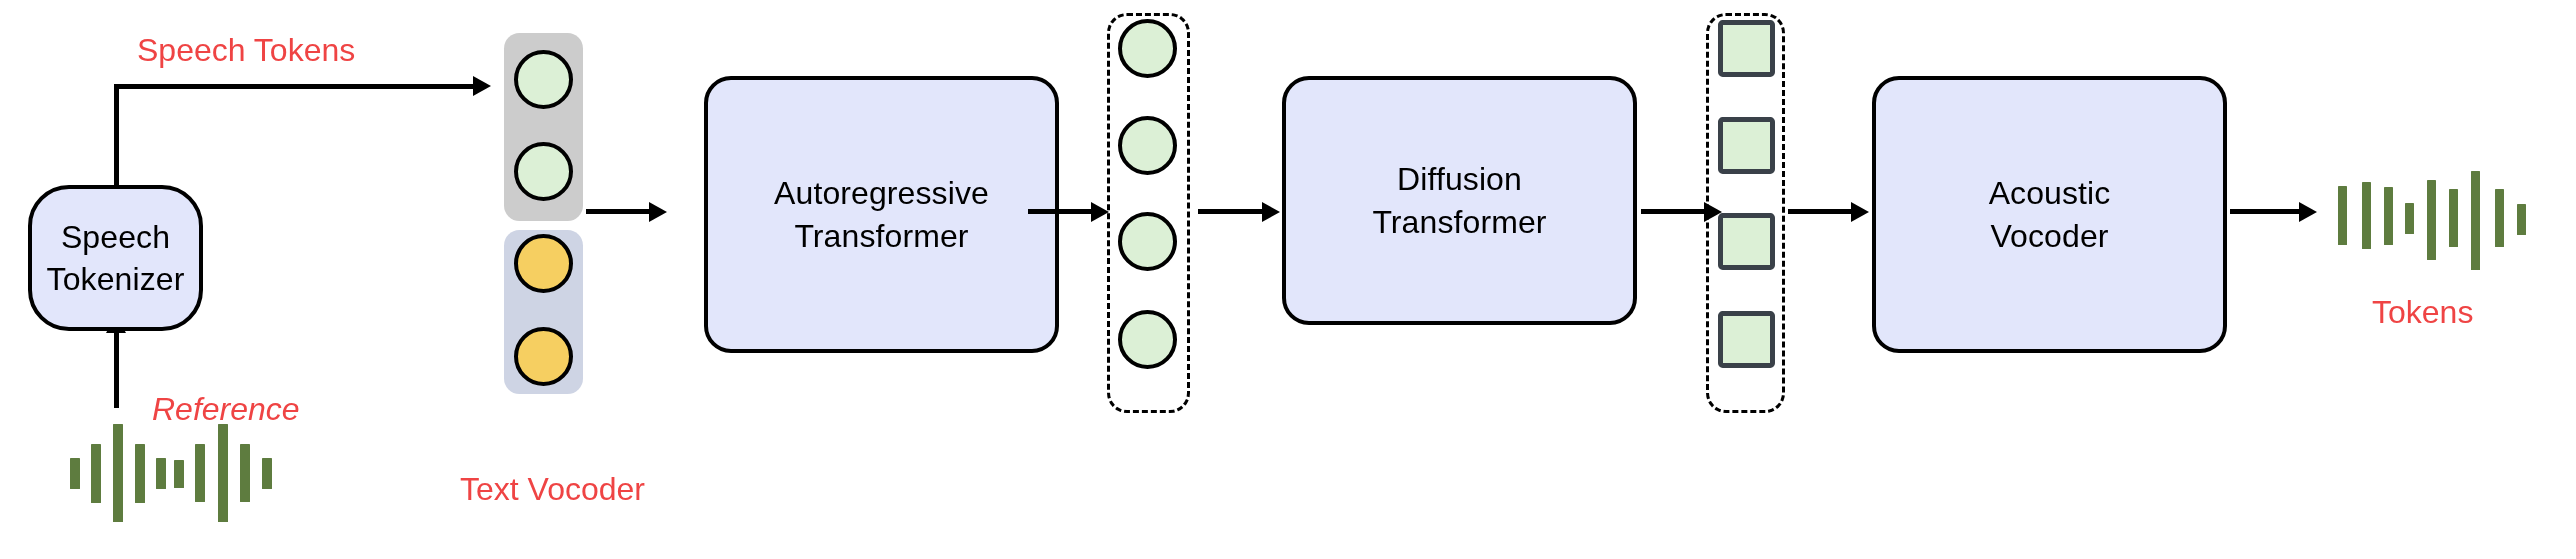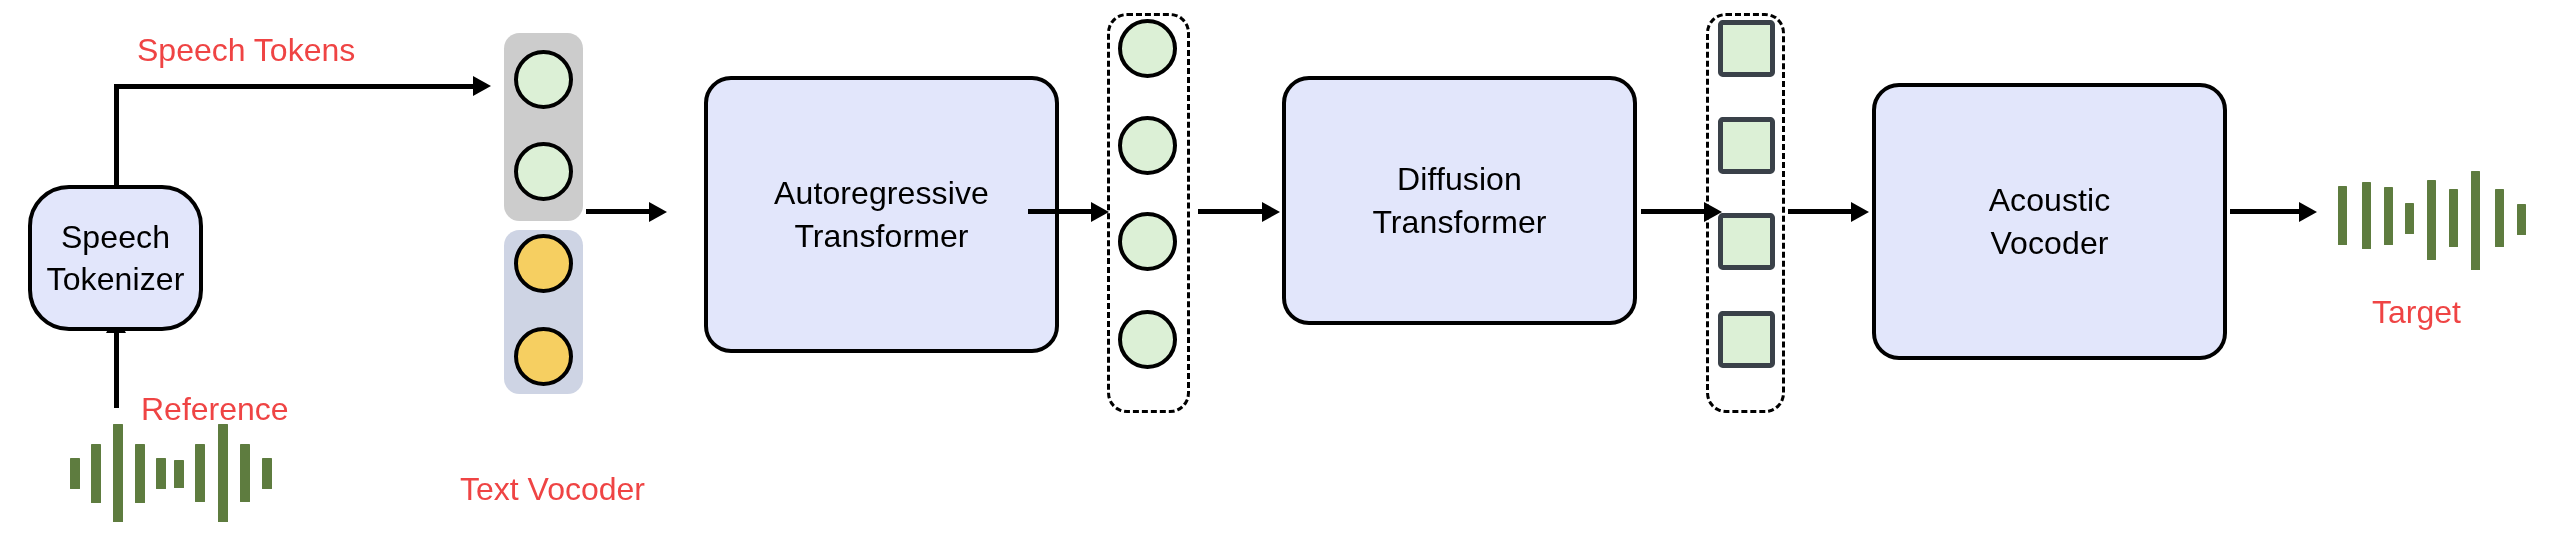--- a/index.html
+++ b/index.html
@@ -123,21 +123,21 @@
       <div class="wbar" style="left: 86px; width: 9.5px; height: 31px; top: 44px;"></div>
       <div class="wbar" style="left: 104px; width: 9.5px; height: 28px; top: 46px;"></div>
       <div class="wbar" style="left: 125px; width: 9.5px; height: 58px; top: 30px;"></div>
       <div class="wbar" style="left: 148px; width: 9.5px; height: 98px; top: 10px;"></div>
       <div class="wbar" style="left: 170px; width: 9.5px; height: 58px; top: 30px;"></div>
       <div class="wbar" style="left: 192px; width: 9.5px; height: 31px; top: 44px;"></div>
     </div>
 
   <div class="arrow-line" style="left:114px; top:331px; width:4.7px; height:77px;"></div>
   <div class="arrow-head up" style="left:106px; top:315px;"></div>
-  <div class="caption" style="left:141px; top:393px;">Reference</div>
+  <div class="caption" style="left:152px; top:393px;font-style:italic;">Reference</div>
 
   <div class="proc-block" id="block-speech-tokenizer" style="left:28px; top:185px; width:175px; height:146px;">
     <span class="proc-label">Speech
 Tokenizer</span>
   </div>
 
   <div class="arrow-line" style="left:114px; top:84px; width:4.7px; height:102px;"></div>
   <div class="arrow-line" style="left:114px; top:84px; width:362px; height:4.7px;"></div>
   <div class="arrow-head right" style="left:473px; top:76px;"></div>
   <div class="caption" style="left:137px; top:34px;">Speech Tokens</div>
@@ -182,35 +182,35 @@
 
   <div class="token-group dashed" id="grp-mel" style="left:1706px; top:13px; width:79px; height:400px;"></div>
   <div class="token-square" style="left:1718px; top:20px; width:57px; height:57px;"></div>
   <div class="token-square" style="left:1718px; top:117px; width:57px; height:57px;"></div>
   <div class="token-square" style="left:1718px; top:213px; width:57px; height:57px;"></div>
   <div class="token-square" style="left:1718px; top:311px; width:57px; height:57px;"></div>
 
   <div class="arrow-line" style="left:1788px; top:209px; width:66px; height:4.7px;"></div>
   <div class="arrow-head right" style="left:1851px; top:202px;"></div>
 
-  <div class="proc-block" id="block-vocoder" style="left:1872px; top:76px; width:355px; height:277px;margin-top:7px;">
+  <div class="proc-block" id="block-vocoder" style="left:1872px; top:76px; width:355px; height:277px;">
     <span class="proc-label">Acoustic
 Vocoder</span>
   </div>
 
   <div class="arrow-line" style="left:2230px; top:209px; width:71px; height:4.7px;"></div>
   <div class="arrow-head right" style="left:2299px; top:202px;"></div>
 
   <div class="waveform" id="wf-target" style="left:2338px; top:167px; width:201px; height:106px;">
       <div class="wbar" style="left: 0px; width: 9px; height: 59px; top: 19px;"></div>
       <div class="wbar" style="left: 24px; width: 9px; height: 67px; top: 15px;"></div>
       <div class="wbar" style="left: 46px; width: 9px; height: 58px; top: 19.5px;"></div>
       <div class="wbar" style="left: 67px; width: 9px; height: 31px; top: 36px;"></div>
       <div class="wbar" style="left: 89px; width: 9px; height: 80px; top: 13px;"></div>
       <div class="wbar" style="left: 111px; width: 9px; height: 58px; top: 22px;"></div>
       <div class="wbar" style="left: 133px; width: 9px; height: 99px; top: 3.5px;"></div>
       <div class="wbar" style="left: 157px; width: 9px; height: 58px; top: 22px;"></div>
       <div class="wbar" style="left: 179px; width: 9px; height: 31px; top: 37px;"></div>
     </div>
-  <div class="caption" style="left:2372px; top:296px;">Target</div>
+  <div class="caption" style="left:2372px; top:296px;">Tokens</div>
 
 </div>
 
 
 </body></html>

